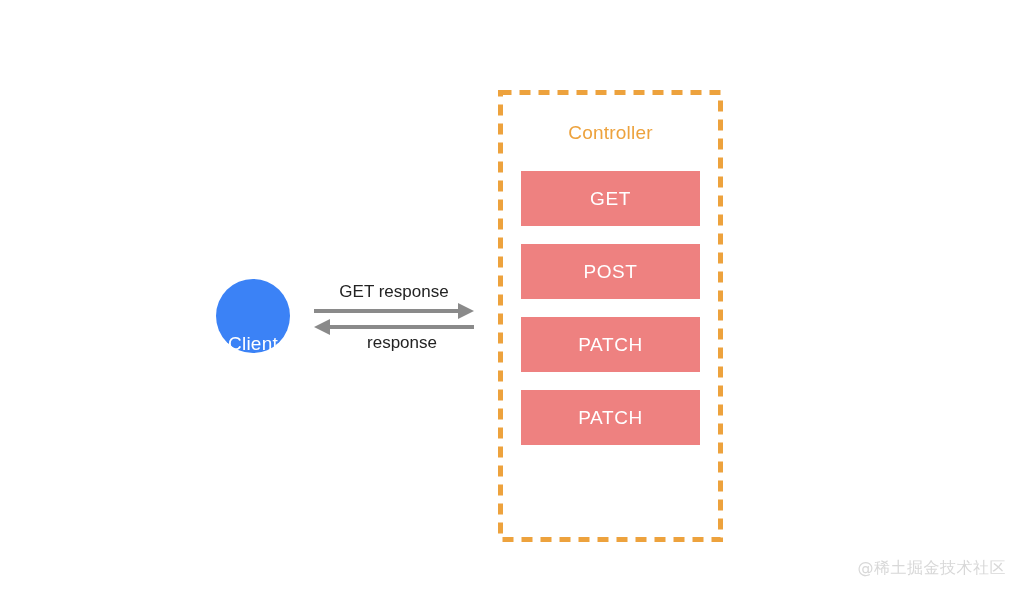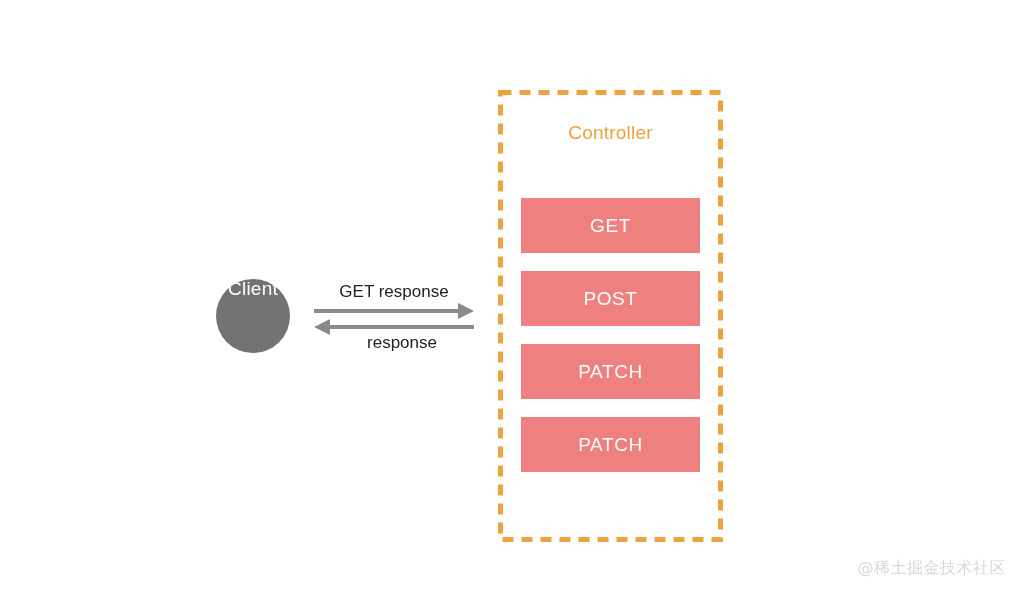--- a/index.html
+++ b/index.html
@@ -21,23 +21,23 @@
   }
 
   
   #client-node {
     position: absolute;
     left: 216px;
     top: 279px;
     width: 74px;
     height: 74px;
     border-radius: 50%;
-    background: #737373;
+    background: #3b82f6;
     display: flex;
-    align-items: flex-start;
+    align-items: flex-end;
     justify-content: center;
   }
   #client-label {
     color: #ffffff;
     font-size: 19px;
     line-height: 1;
     letter-spacing: 0.2px;
     white-space: nowrap;
   }
 
@@ -115,21 +115,20 @@
 
   
   #method-list {
     position: absolute;
     left: 23px;
     top: 81px;
     width: 179px;
     display: flex;
     flex-direction: column;
     gap: 18px;
-    margin-top: 27px;
   }
   .method-box {
     height: 55px;
     background: #ee8180;
     display: flex;
     align-items: center;
     justify-content: center;
   }
   .method-label {
     color: #ffffff;

